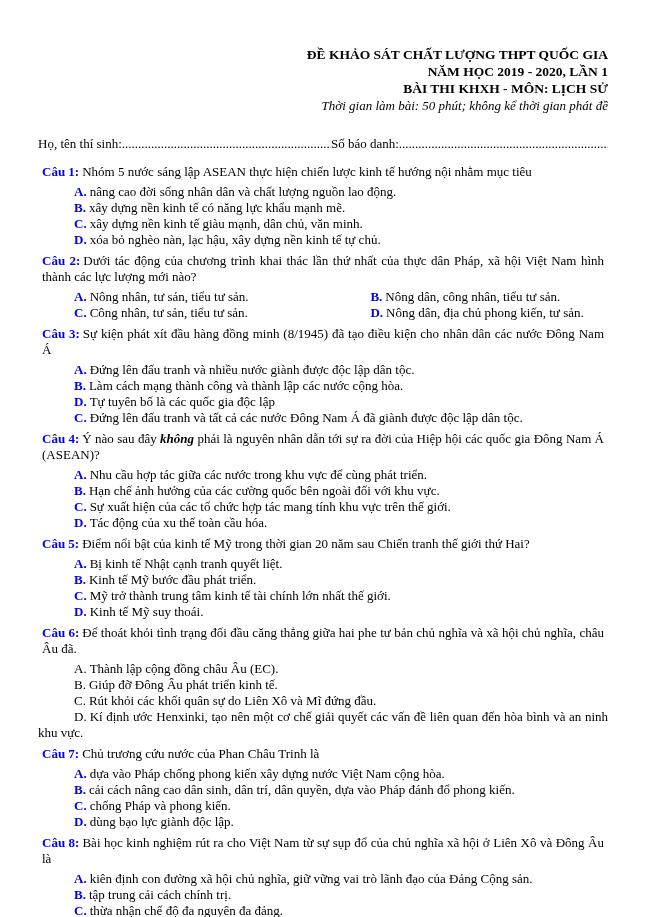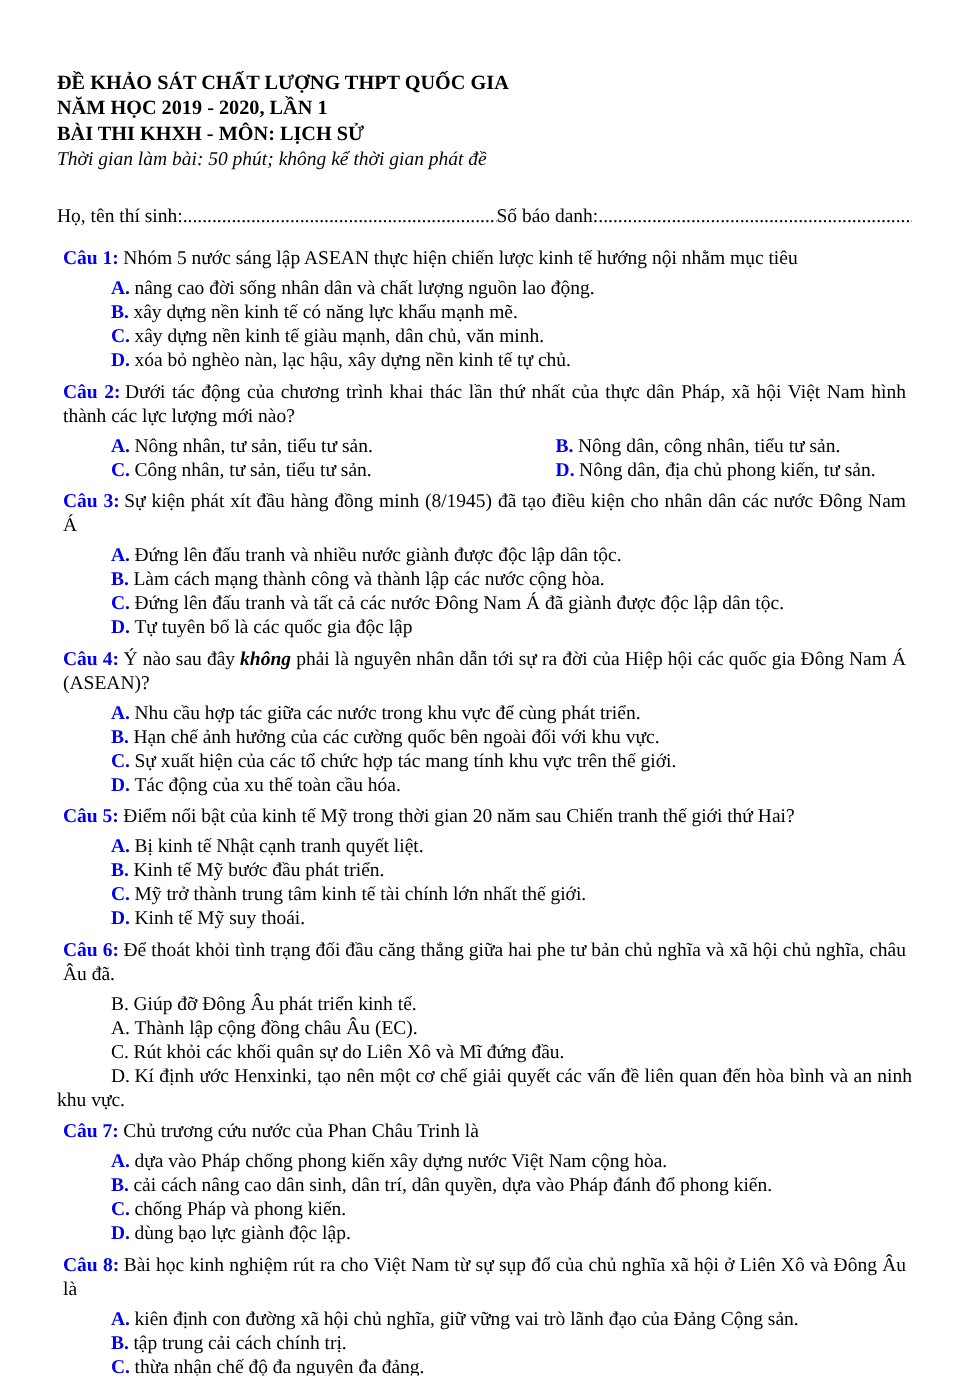--- a/index.html
+++ b/index.html
@@ -15,21 +15,21 @@
     font-size:13px;line-height:16px;
   }
   .page{width:646px;height:917px;padding:46px 38px 0 38px;}
 
   
   .doc-header{display:flex;align-items:flex-start;}
   .h-left{width:248px;text-align:center;flex-shrink:0;}
   .h-left .org-line{line-height:16px;}
   .h-rule{width:96px;border-top:1.2px solid #000;margin:4px auto 14px auto;}
   .exam-code{font-weight:bold;font-size:13.5px;}
-  .h-right{flex:1;text-align:left;}
+  .h-right{flex:1;text-align:right;}
   .h-right .title-line{font-weight:bold;font-size:13.5px;line-height:17px;}
   .h-right .duration-line{font-style:italic;font-size:13px;line-height:17px;}
 
   
   .student-line{display:flex;align-items:baseline;margin-top:22px;margin-bottom:12px;white-space:nowrap;justify-content:space-between;}
   .dots{flex:1;overflow:hidden;}
 
   
   .question{margin-top:5px;}
   .stem{margin:4px;text-align:justify;}
@@ -82,22 +82,22 @@
           <p class="option"><span class="letter">B.</span><span>Nông dân, công nhân, tiểu tư sản.</span></p>
           <p class="option"><span class="letter">C.</span><span>Công nhân, tư sản, tiểu tư sản.</span></p>
           <p class="option"><span class="letter">D.</span><span>Nông dân, địa chủ phong kiến, tư sản.</span></p>
         </div>
       </div>
       <div class="question">
         <p class="stem"><span class="qlabel">Câu 3:</span><span>Sự kiện phát xít đầu hàng đồng minh (8/1945) đã tạo điều kiện cho nhân dân các nước Đông Nam Á</span></p>
         <div class="options">
           <p class="option"><span class="letter">A.</span><span>Đứng lên đấu tranh và nhiều nước giành được độc lập dân tộc.</span></p>
           <p class="option"><span class="letter">B.</span><span>Làm cách mạng thành công và thành lập các nước cộng hòa.</span></p>
+          <p class="option"><span class="letter">D.</span><span>Tự tuyên bố là các quốc gia độc lập</span></p>
           <p class="option"><span class="letter">C.</span><span>Đứng lên đấu tranh và tất cả các nước Đông Nam Á đã giành được độc lập dân tộc.</span></p>
-          <p class="option"><span class="letter">D.</span><span>Tự tuyên bố là các quốc gia độc lập</span></p>
         </div>
       </div>
       <div class="question">
         <p class="stem"><span class="qlabel">Câu 4:</span><span>Ý nào sau đây </span><span class="em">không</span><span> phải là nguyên nhân dẫn tới sự ra đời của Hiệp hội các quốc gia Đông Nam Á (ASEAN)?</span></p>
         <div class="options">
           <p class="option"><span class="letter">A.</span><span>Nhu cầu hợp tác giữa các nước trong khu vực để cùng phát triển.</span></p>
           <p class="option"><span class="letter">B.</span><span>Hạn chế ảnh hưởng của các cường quốc bên ngoài đối với khu vực.</span></p>
           <p class="option"><span class="letter">C.</span><span>Sự xuất hiện của các tổ chức hợp tác mang tính khu vực trên thế giới.</span></p>
           <p class="option"><span class="letter">D.</span><span>Tác động của xu thế toàn cầu hóa.</span></p>
         </div>
@@ -107,22 +107,22 @@
         <div class="options">
           <p class="option"><span class="letter">A.</span><span>Bị kinh tế Nhật cạnh tranh quyết liệt.</span></p>
           <p class="option"><span class="letter">B.</span><span>Kinh tế Mỹ bước đầu phát triển.</span></p>
           <p class="option"><span class="letter">C.</span><span>Mỹ trở thành trung tâm kinh tế tài chính lớn nhất thế giới.</span></p>
           <p class="option"><span class="letter">D.</span><span>Kinh tế Mỹ suy thoái.</span></p>
         </div>
       </div>
       <div class="question black-letters">
         <p class="stem"><span class="qlabel">Câu 6:</span><span>Để thoát khỏi tình trạng đối đầu căng thẳng giữa hai phe tư bản chủ nghĩa và xã hội chủ nghĩa, châu Âu đã.</span></p>
         <div class="options">
+          <p class="option"><span class="letter">A.</span><span>Thành lập cộng đồng châu Âu (EC).</span></p>
           <p class="option"><span class="letter">B.</span><span>Giúp đỡ Đông Âu phát triển kinh tế.</span></p>
-          <p class="option"><span class="letter">A.</span><span>Thành lập cộng đồng châu Âu (EC).</span></p>
           <p class="option"><span class="letter">C.</span><span>Rút khỏi các khối quân sự do Liên Xô và Mĩ đứng đầu.</span></p>
           <p class="option"><span class="letter">D.</span><span>Kí định ước Henxinki, tạo nên một cơ chế giải quyết các vấn đề liên quan đến hòa bình và an ninh khu vực.</span></p>
         </div>
       </div>
       <div class="question">
         <p class="stem"><span class="qlabel">Câu 7:</span><span>Chủ trương cứu nước của Phan Châu Trinh là</span></p>
         <div class="options">
           <p class="option"><span class="letter">A.</span><span>dựa vào Pháp chống phong kiến xây dựng nước Việt Nam cộng hòa.</span></p>
           <p class="option"><span class="letter">B.</span><span>cải cách nâng cao dân sinh, dân trí, dân quyền, dựa vào Pháp đánh đổ phong kiến.</span></p>
           <p class="option"><span class="letter">C.</span><span>chống Pháp và phong kiến.</span></p>

